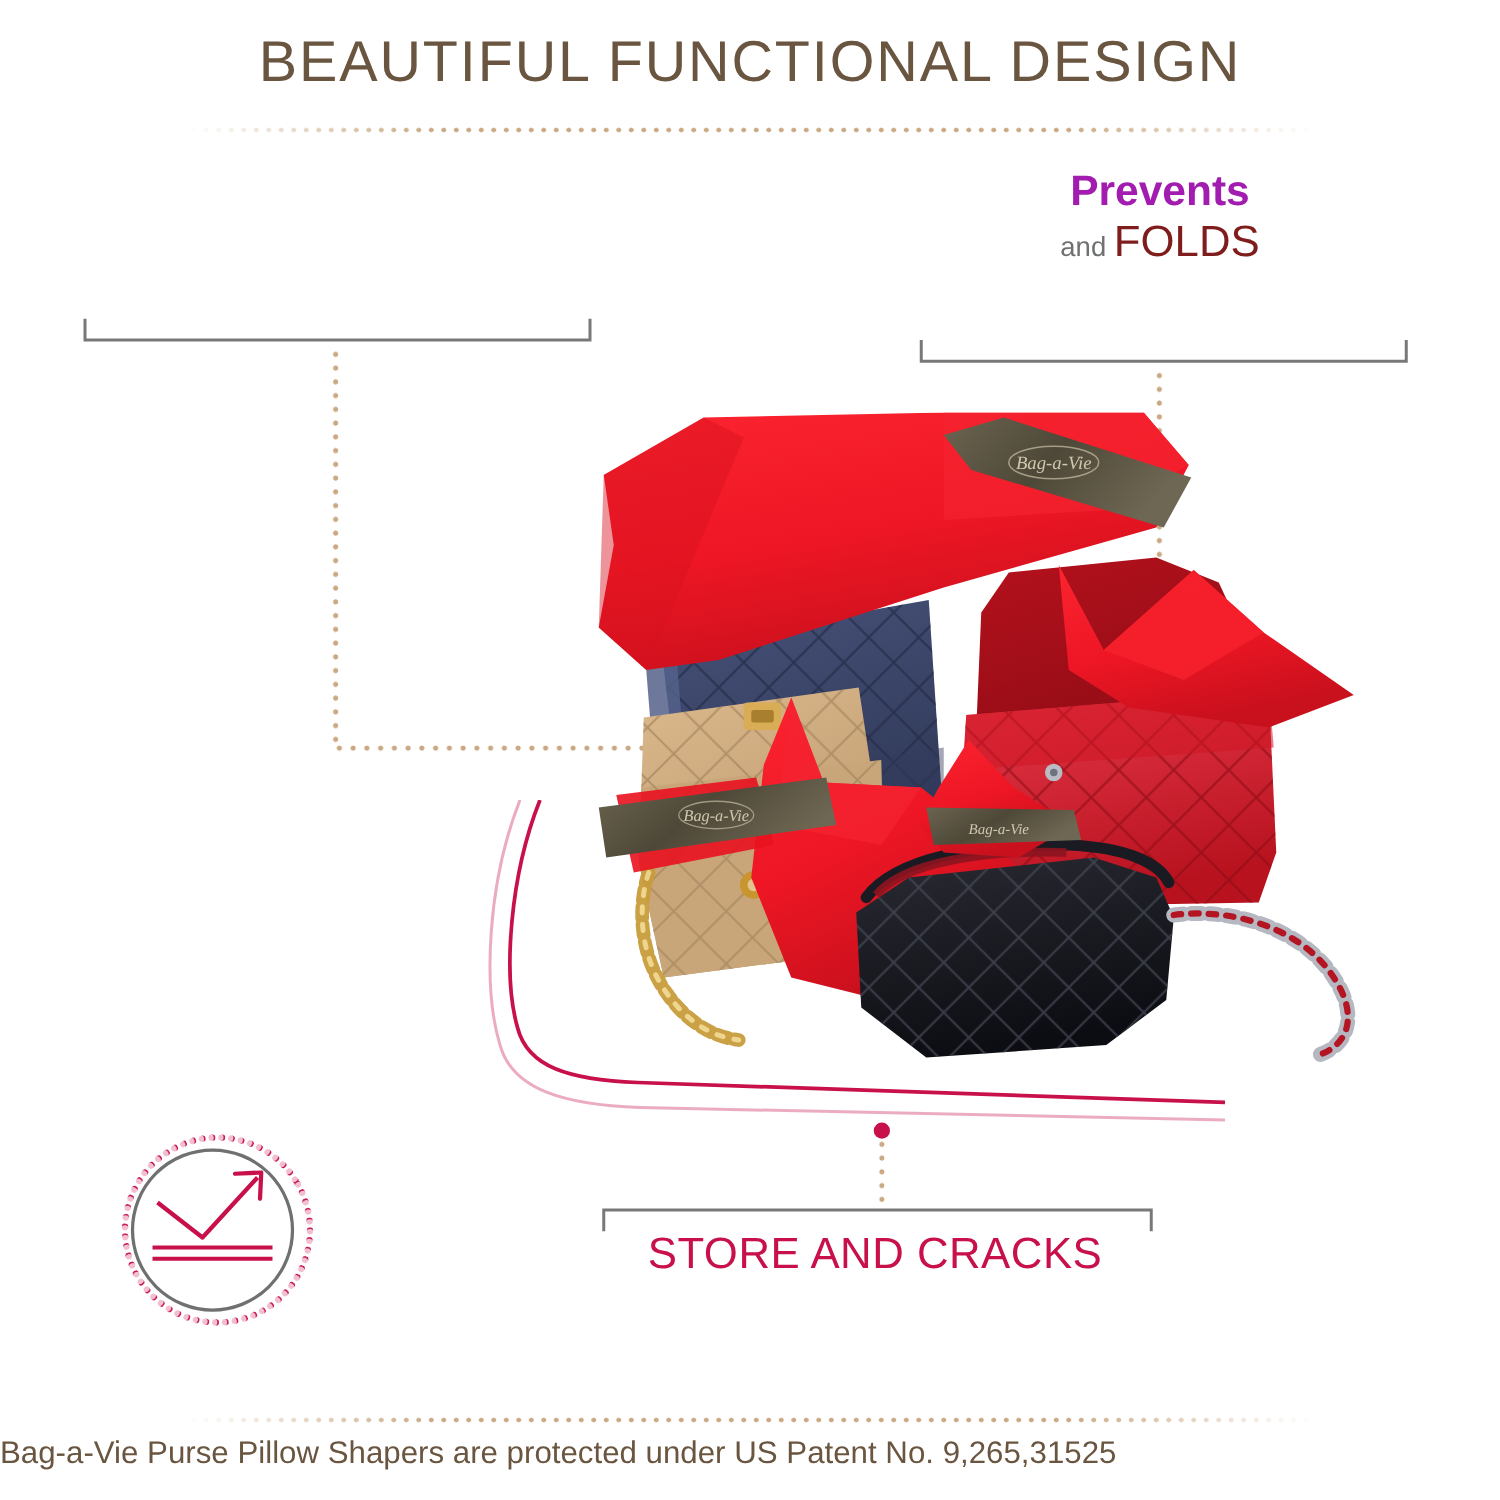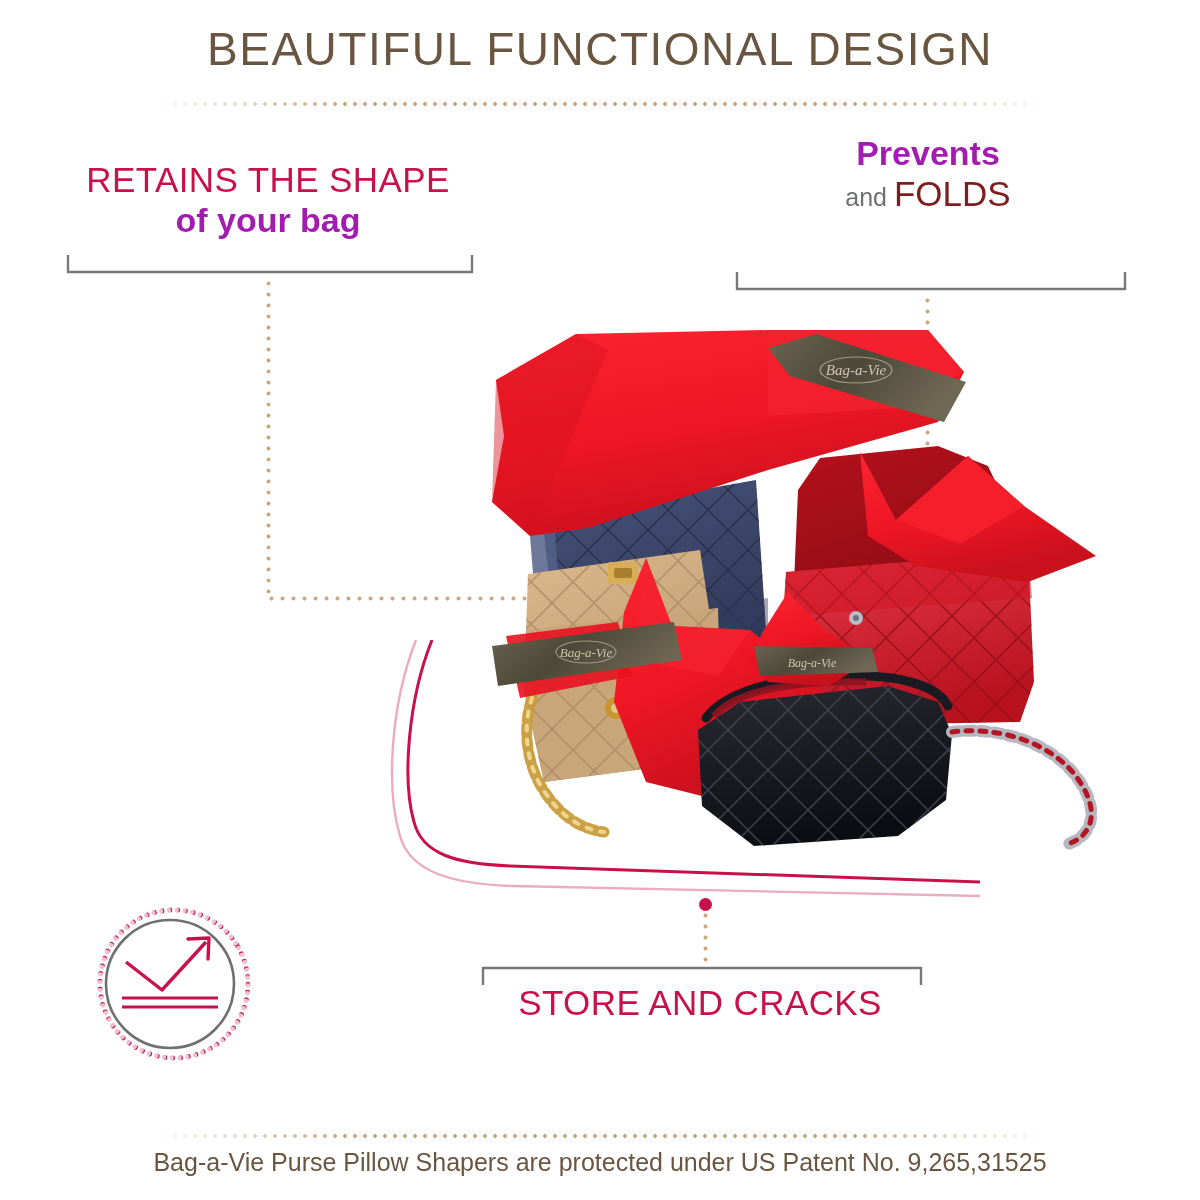--- a/index.html
+++ b/index.html
@@ -36,21 +36,21 @@
     left:150px;top:1133px;width:900px;
     -webkit-mask-image:linear-gradient(to right, rgba(0,0,0,0) 0%, #000 22%, #000 78%, rgba(0,0,0,0) 100%);
     mask-image:linear-gradient(to right, rgba(0,0,0,0) 0%, #000 22%, #000 78%, rgba(0,0,0,0) 100%);
   }
 
   
   .callout{position:absolute;text-align:center;}
   .c-strong{color:#c8104a;font-size:35px;letter-spacing:.4px;line-height:1.14;white-space:nowrap;}
   .c-soft{color:#a21caf;font-size:34px;line-height:1.2;white-space:nowrap;font-weight:bold;}
   .c-mix{font-size:35px;line-height:1.16;white-space:nowrap;}
-  .c-mix .g{color:#6f7072;font-size:25px;}
+  .c-mix .g{color:#6f7072;font-size:22px;}
   .c-mix .r{color:#7f1d1d;}
 
   #callout-retains{left:8px;top:160px;width:520px;}
   #callout-prevents{left:688px;top:133px;width:480px;}
   #callout-store{left:450px;top:983px;width:500px;}
 
   
   .bracket{position:absolute;}
 
   
@@ -75,41 +75,37 @@
     background:#c8104a;
   }
 
   
   #badge{position:absolute;left:96px;top:906px;width:156px;height:156px;}
 
   
   #swoosh{position:absolute;left:360px;top:640px;width:620px;height:290px;}
 
   
-  #photo{position:absolute;left:468px;top:330px;width:640px;height:560px;}
+  #photo{position:absolute;left:455px;top:330px;width:640px;height:560px;}
   #photo *{position:absolute;}
 
   
   .footer{
-    position:absolute;left:0;top:1148px;width:1200px;text-align:center;
+    position:absolute;left:0;top:1148px;width:1200px;text-align:left;
     color:#6a5640;font-size:25px;white-space:nowrap;
   }
 </style>
 </head>
 <body>
 
 <div id="page">
 
   <div class="title">BEAUTIFUL FUNCTIONAL DESIGN</div>
   <div class="divider-dots" id="divider-top"></div>
 
-  <div class="callout" id="callout-retains">
-    <div class="c-strong">RETAINS THE SHAPE</div>
-    <div class="c-soft">of your bag</div>
-  </div>
   <svg class="bracket" style="left:60px;top:250px;" width="420" height="30">
     <path d="M8,5 L8,22 L412,22 L412,5" fill="none" stroke="#787878" stroke-width="2.4"></path>
   </svg>
   <div class="leader-v" style="left:266px;top:278px;height:320px;"></div>
   <div class="leader-h" style="left:266px;top:596px;width:312px;"></div>
   <div class="end-dot-white" style="left:572px;top:594px;"></div>
 
   <div class="callout" id="callout-prevents">
     <div class="c-soft">Prevents</div>
     <div class="c-mix">

